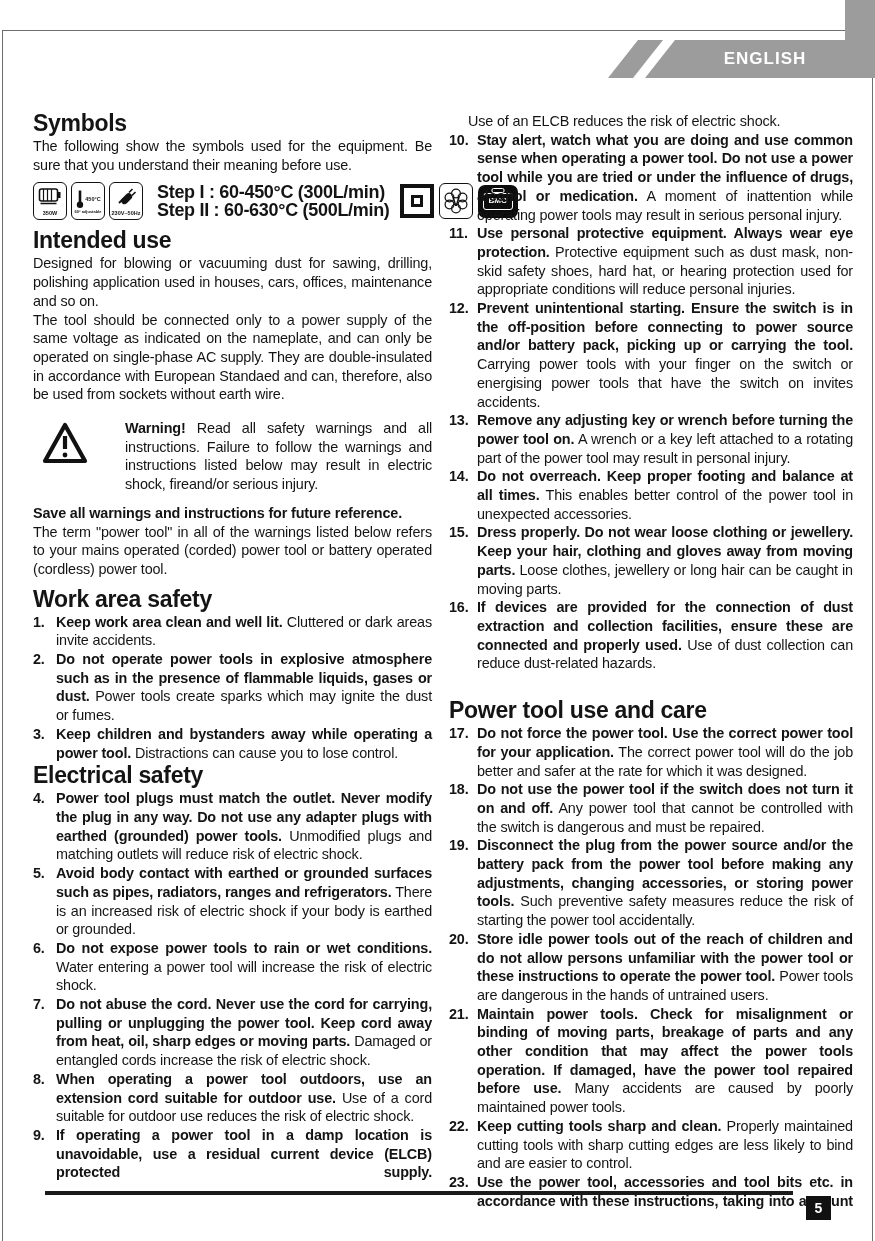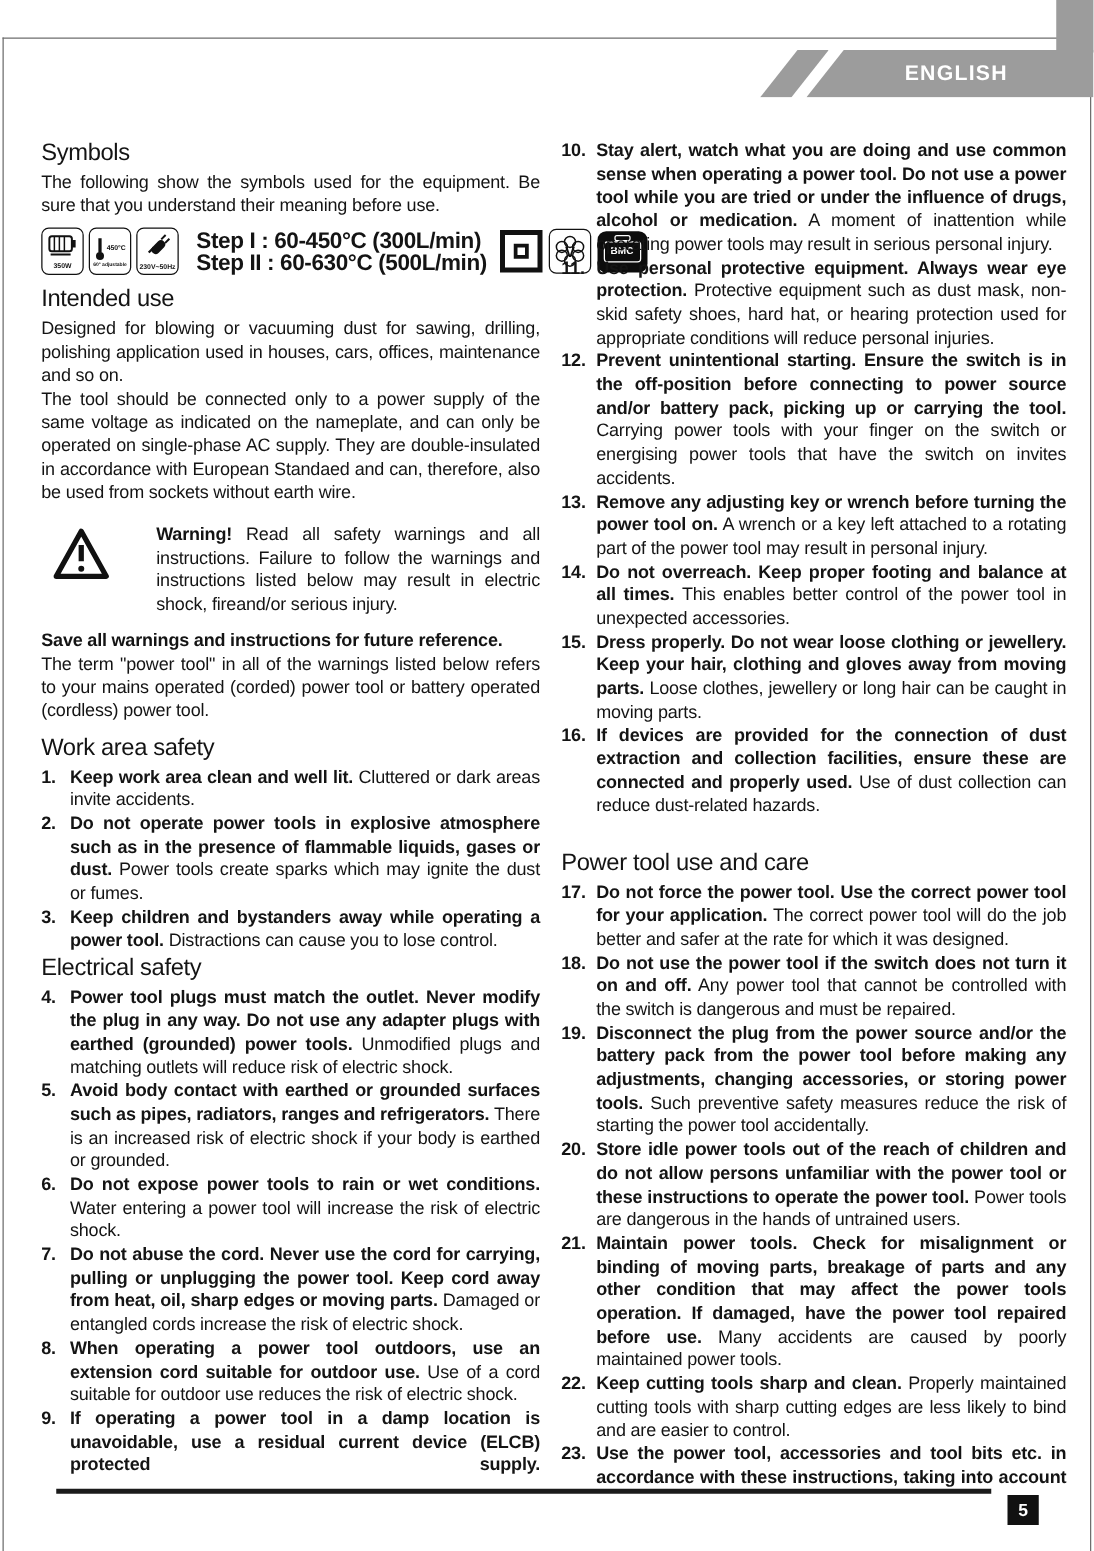--- a/index.html
+++ b/index.html
@@ -15,21 +15,21 @@
                display:flex;align-items:center;justify-content:center;}
   .banner-main span{color:#fff;font-weight:bold;font-size:17px;letter-spacing:1px;padding-left:10px;}
   .banner-slash{position:absolute;top:40px;left:608px;width:55px;height:38px;background:#9c9c9c;
                 clip-path:polygon(30px 0,55px 0,25px 100%,0 100%);}
 
   
   .col{position:absolute;top:112px;font-size:14.4px;line-height:18.7px;letter-spacing:-0.15px;}
   #col-left{left:33px;width:399px;}
   #col-right{left:449px;width:404px;}
 
-  .h-block{font-size:19px;line-height:22px;font-weight:normal;letter-spacing:-0.3px;margin:9px 0 3px;}
+  .h-block{font-size:23px;line-height:22px;font-weight:bold;letter-spacing:-0.3px;margin:9px 0 3px;}
   .h-first{margin-top:0;}
   .h-tight{margin-top:2px;}
   .h-gap{margin-top:26px;}
   .para{text-align:justify;}
   .para-indent{text-indent:19px;}
   .bold-para{font-weight:bold;text-align:justify;}
   .item{position:relative;text-align:justify;}
   #col-left .item{padding-left:23px;}
   #col-right .item{padding-left:28px;}
   .item-num{position:absolute;left:0;top:0;font-weight:bold;}
@@ -160,20 +160,21 @@
       <div class="item"><span class="item-num">3.</span><span class="item-lead">Keep children and bystanders away while operating a power tool.</span> <span class="item-text">Distractions can cause you to lose control.</span></div>
       <div class="h-block h-tight">Electrical safety</div>
       <div class="item"><span class="item-num">4.</span><span class="item-lead">Power tool plugs must match the outlet. Never modify the plug in any way. Do not use any adapter plugs with earthed (grounded) power tools.</span> <span class="item-text">Unmodified plugs and matching outlets will reduce risk of electric shock.</span></div>
       <div class="item"><span class="item-num">5.</span><span class="item-lead">Avoid body contact with earthed or grounded surfaces such as pipes, radiators, ranges and refrigerators.</span> <span class="item-text">There is an increased risk of electric shock if your body is earthed or grounded.</span></div>
       <div class="item"><span class="item-num">6.</span><span class="item-lead">Do not expose power tools to rain or wet conditions.</span> <span class="item-text">Water entering a power tool will increase the risk of electric shock.</span></div>
       <div class="item"><span class="item-num">7.</span><span class="item-lead">Do not abuse the cord. Never use the cord for carrying, pulling or unplugging the power tool. Keep cord away from heat, oil, sharp edges or moving parts.</span> <span class="item-text">Damaged or entangled cords increase the risk of electric shock.</span></div>
       <div class="item"><span class="item-num">8.</span><span class="item-lead">When operating a power tool outdoors, use an extension cord suitable for outdoor use.</span> <span class="item-text">Use of a cord suitable for outdoor use reduces the risk of electric shock.</span></div>
       <div class="item force-just"><span class="item-num">9.</span><span class="item-lead">If operating a power tool in a damp location is unavoidable, use a residual current device (ELCB) protected supply.</span> <span class="item-text"></span></div>
     </div>
   <div class="col" id="col-right">
+      <div class="para para-indent">Use of an ELCB reduces the risk of electric shock.</div>
       <div class="item"><span class="item-num">10.</span><span class="item-lead">Stay alert, watch what you are doing and use common sense when operating a power tool. Do not use a power tool while you are tried or under the influence of drugs, alcohol or medication.</span> <span class="item-text">A moment of inattention while operating power tools may result in serious personal injury.</span></div>
       <div class="item"><span class="item-num">11.</span><span class="item-lead">Use personal protective equipment. Always wear eye protection.</span> <span class="item-text">Protective equipment such as dust mask, non-skid safety shoes, hard hat, or hearing protection used for appropriate conditions will reduce personal injuries.</span></div>
       <div class="item"><span class="item-num">12.</span><span class="item-lead">Prevent unintentional starting. Ensure the switch is in the off-position before connecting to power source and/or battery pack, picking up or carrying the tool.</span> <span class="item-text">Carrying power tools with your finger on the switch or energising power tools that have the switch on invites accidents.</span></div>
       <div class="item"><span class="item-num">13.</span><span class="item-lead">Remove any adjusting key or wrench before turning the power tool on.</span> <span class="item-text">A wrench or a key left attached to a rotating part of the power tool may result in personal injury.</span></div>
       <div class="item"><span class="item-num">14.</span><span class="item-lead">Do not overreach. Keep proper footing and balance at all times.</span> <span class="item-text">This enables better control of the power tool in unexpected accessories.</span></div>
       <div class="item"><span class="item-num">15.</span><span class="item-lead">Dress properly. Do not wear loose clothing or jewellery. Keep your hair, clothing and gloves away from moving parts.</span> <span class="item-text">Loose clothes, jewellery or long hair can be caught in moving parts.</span></div>
       <div class="item"><span class="item-num">16.</span><span class="item-lead">If devices are provided for the connection of dust extraction and collection facilities, ensure these are connected and properly used.</span> <span class="item-text">Use of dust collection can reduce dust-related hazards.</span></div>
       <div class="h-block h-gap">Power tool use and care</div>
       <div class="item"><span class="item-num">17.</span><span class="item-lead">Do not force the power tool. Use the correct power tool for your application.</span> <span class="item-text">The correct power tool will do the job better and safer at the rate for which it was designed.</span></div>
       <div class="item"><span class="item-num">18.</span><span class="item-lead">Do not use the power tool if the switch does not turn it on and off.</span> <span class="item-text">Any power tool that cannot be controlled with the switch is dangerous and must be repaired.</span></div>

